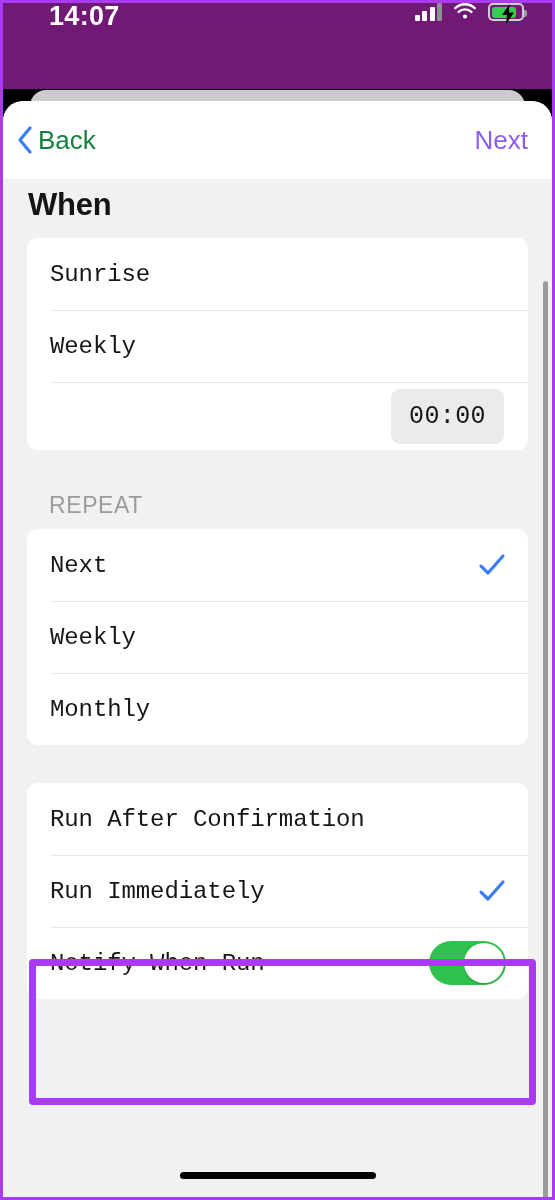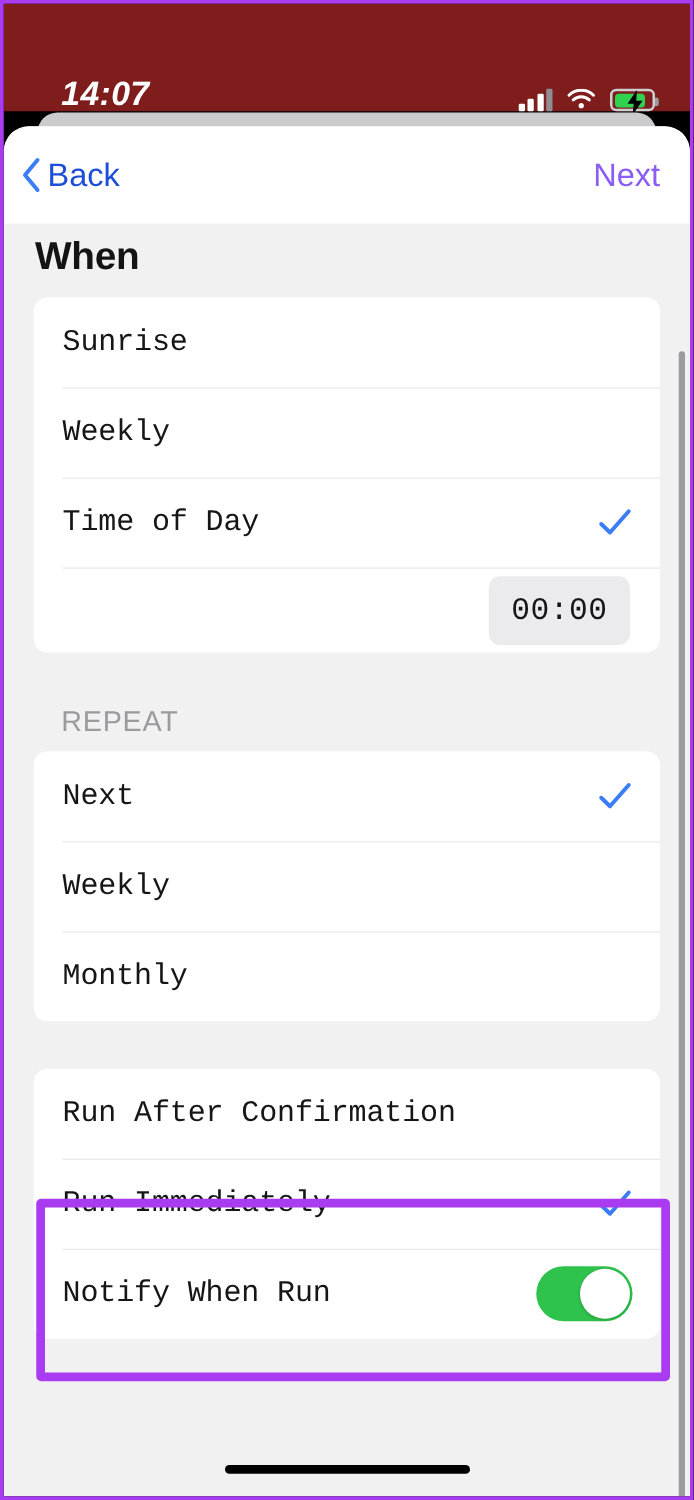--- a/index.html
+++ b/index.html
@@ -20,27 +20,26 @@
     background: #000000;
     border: 3px solid #a93bf0;
     overflow: hidden;
   }
 
   
   .status-bar {
     position: absolute;
     top: 0; left: 0; right: 0;
     height: 86px;
-    background: #7f1d1d;
+    background: #701a75;
     display: flex;
-    align-items: flex-end;
+    align-items: flex-start;
     justify-content: space-between;
     padding: 0 28px 0 46px;
     z-index: 5;
-    font-style: italic;
   }
   .status-time {
     color: #ffffff;
     font-size: 27px;
     font-weight: bold;
     letter-spacing: 0.3px;
     line-height: 1;
   }
   .status-icons {
     display: flex;
@@ -119,21 +118,21 @@
     display: flex;
     align-items: center;
     justify-content: space-between;
     padding: 0 24px 0 14px;
     border-radius: 20px 20px 0 0;
   }
   .nav-back {
     display: flex;
     align-items: center;
     gap: 5px;
-    color: #1d4ed8;
+    color: #15803d;
     font-size: 26px;
     cursor: pointer;
   }
   .chev { width: 16px; height: 28px; display:block; }
   .nav-next {
     color: #8b5cf6;
     font-size: 26px;
     cursor: pointer;
   }
 
@@ -323,28 +322,20 @@
       <div class="card">
 
         <div class="row">
           <span class="row-label">Sunrise</span>
         </div>
 
         <div class="row">
           <span class="row-label">Weekly</span>
         </div>
 
-        <div class="row">
-          <span class="row-label">Time of Day</span>
-          <span>
-            <svg class="check" viewBox="0 0 28 28">
-              <path d="M3 15.2 10 22 25 5" stroke="#3b7df6" stroke-width="3.2" fill="none" stroke-linecap="round" stroke-linejoin="round"></path>
-            </svg>
-          </span>
-        </div>
 
         <div class="row time-row">
           <span class="time-pill">00:00</span>
         </div>
 
       </div>
 
       <div class="gap-lg"></div>
 
       <div class="group-header">REPEAT</div>

